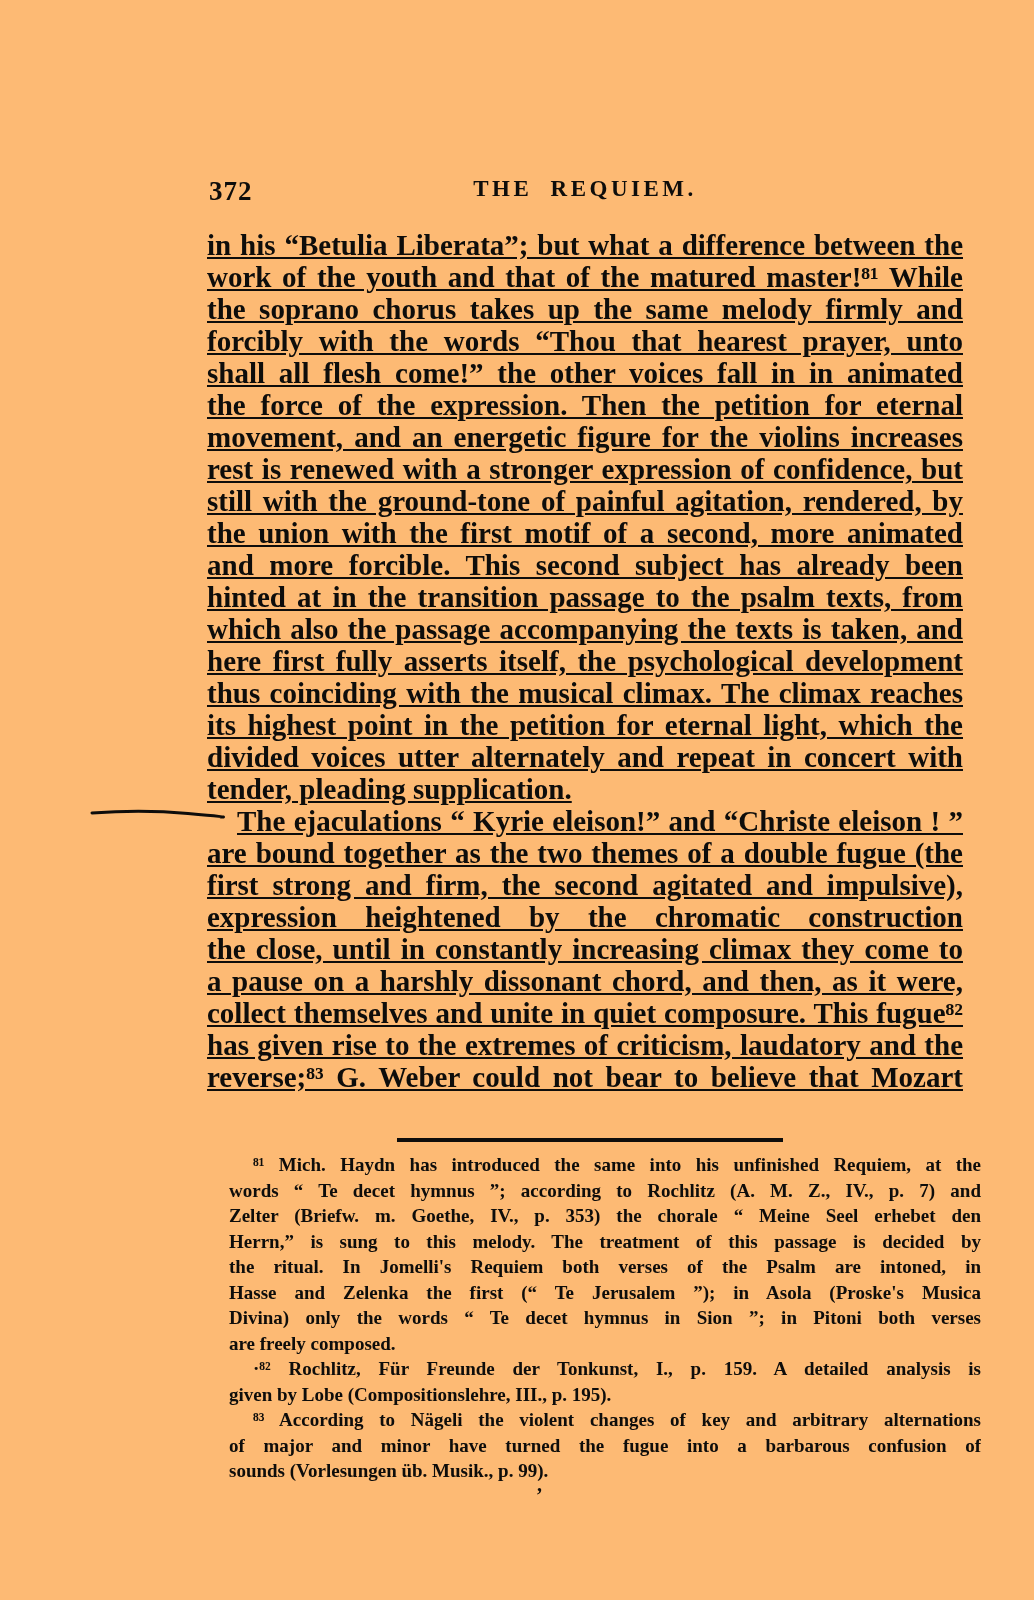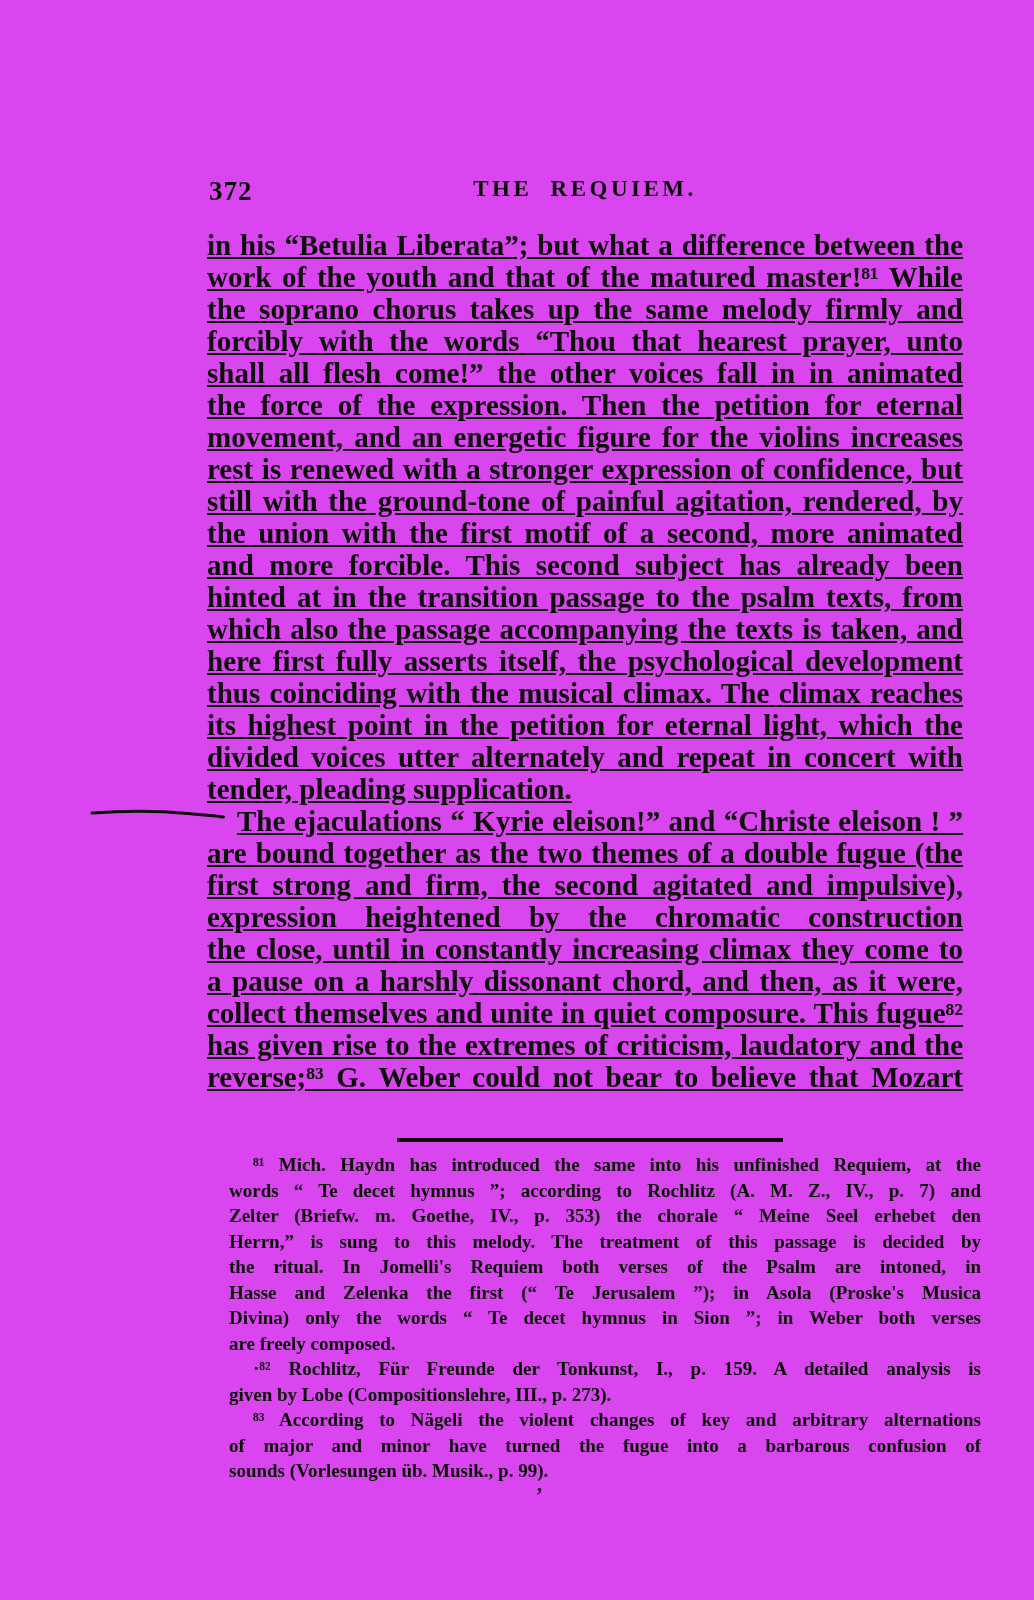--- a/index.html
+++ b/index.html
@@ -1,20 +1,20 @@
 <!DOCTYPE html>
 <html><head>
 <meta charset="utf-8">
 <style>
   html,body{margin:0;padding:0;background:#e8e8e8;}
   .page{
     position:relative;
     width:1034px;height:1600px;
     margin:0 auto;
-    background:#d946ef;
+    background:#fdba74;
     color:#0e0d0b;
     font-family:"Liberation Serif","DejaVu Serif",serif;
     overflow:hidden;
   }
   
   .pagehead{position:absolute;left:207px;top:176px;width:756px;height:34px;}
   .pagenum{
     position:absolute;left:2px;top:0;
     font-size:27px;font-weight:bold;letter-spacing:1px;
   }
@@ -103,26 +103,26 @@
   <div class="fnrule"></div>
 
   <section class="footnotes">
     <div class="footnote">
         <div class="tline indented">⁸¹ Mich. Haydn has introduced the same into his unfinished Requiem, at the</div>
         <div class="tline">words “ Te decet hymnus ”; according to Rochlitz (A. M. Z., IV., p. 7) and</div>
         <div class="tline">Zelter (Briefw. m. Goethe, IV., p. 353) the chorale “ Meine Seel erhebet den</div>
         <div class="tline">Herrn,” is sung to this melody. The treatment of this passage is decided by</div>
         <div class="tline">the ritual. In Jomelli's Requiem both verses of the Psalm are intoned, in</div>
         <div class="tline">Hasse and Zelenka the first (“ Te Jerusalem ”); in Asola (Proske's Musica</div>
-        <div class="tline">Divina) only the words “ Te decet hymnus in Sion ”; in Weber both verses</div>
+        <div class="tline">Divina) only the words “ Te decet hymnus in Sion ”; in Pitoni both verses</div>
         <div class="tline lastline">are freely composed.</div>
       </div>
     <div class="footnote">
         <div class="tline indented">·⁸² Rochlitz, Für Freunde der Tonkunst, I., p. 159. A detailed analysis is</div>
-        <div class="tline lastline">given by Lobe (Compositionslehre, III., p. 273).</div>
+        <div class="tline lastline">given by Lobe (Compositionslehre, III., p. 195).</div>
       </div>
     <div class="footnote">
         <div class="tline indented">⁸³ According to Nägeli the violent changes of key and arbitrary alternations</div>
         <div class="tline">of major and minor have turned the fugue into a barbarous confusion of</div>
         <div class="tline lastline">sounds (Vorlesungen üb. Musik., p. 99).</div>
       </div>
   </section>
 
   <span class="speck">’</span>
 

